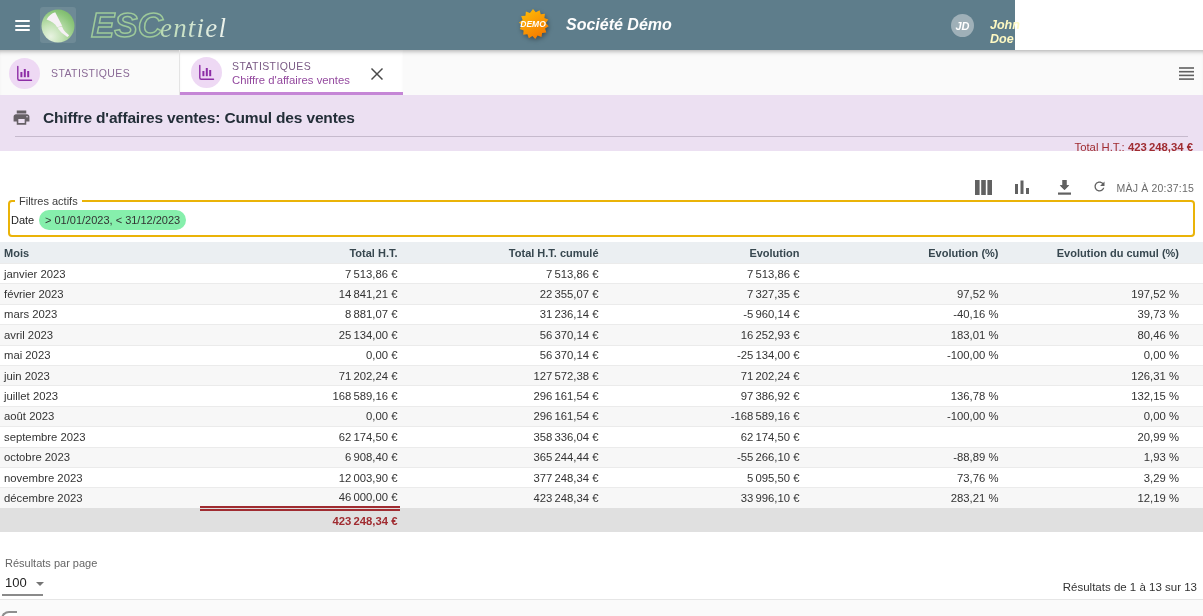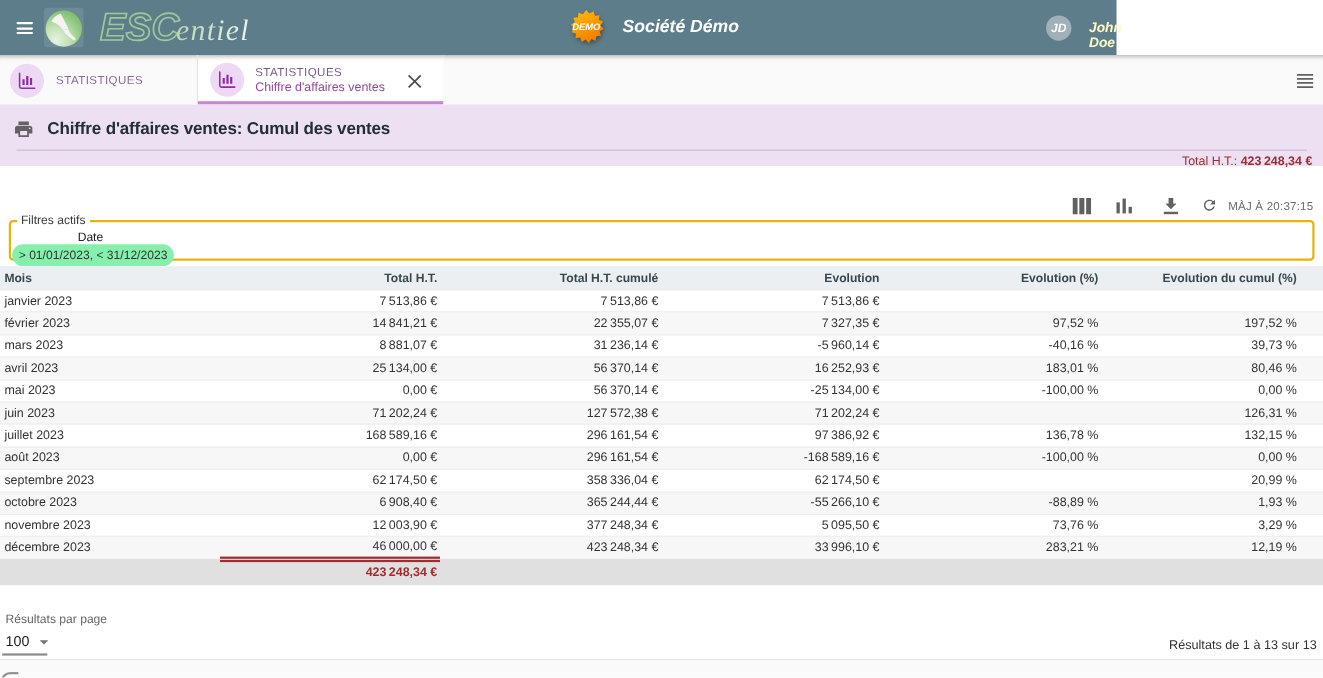--- a/index.html
+++ b/index.html
@@ -44,21 +44,21 @@
   .totalht b { font-weight:bold; }
 
   
   .toolbar { position:absolute; left:0; top:163px; width:1203px; height:38px; background:#fff; }
   .tbicon { position:absolute; top:17px; }
   .maj { position:absolute; right:9px; top:19px; font-size:10.5px; color:#6b6b6b; letter-spacing:0.2px; }
 
   
   .filtres { position:absolute; left:8px; top:195px; width:1187px; height:42px; border:2px solid #eab308; border-radius:4px; padding:0; }
   .filtres legend { margin-left:5px; padding:0 4px; font-size:11px; color:#3c3c3c; }
-  .filtres .row { position:absolute; left:1px; top:2.5px; display:flex; align-items:center;flex-direction:column; }
+  .filtres .row { position:absolute; left:1px; top:2.5px; display:flex; align-items:center; }
   .filtres .datelbl { font-size:11px; color:#222; margin-right:7px; width:21px; }
   .chip { height:20px; padding:0 6px; background:#86efac; border-radius:10px; font-size:11px; color:#333; display:flex; align-items:center; }
 
   
   table.data { position:absolute; left:0; top:242px; width:1203px; border-collapse:collapse; table-layout:fixed; font-size:11.3px; color:#333; }
   table.data col.c1 { width:200px; } table.data col.c2 { width:200px; } table.data col.c3 { width:200px; }
   table.data col.c4 { width:200px; } table.data col.c5 { width:200px; } table.data col.c6 { width:203px; }
   table.data th { height:21.5px; background:#ebeff2; font-weight:bold; color:#37474f; text-align:right; padding:0 5px 0 0; font-size:11px; }
   table.data th:first-child { text-align:left; padding-left:4px; }
   table.data td { height:20.4px; text-align:right; padding:0 3px 0 0; border-top:1px solid #ebebeb; }

